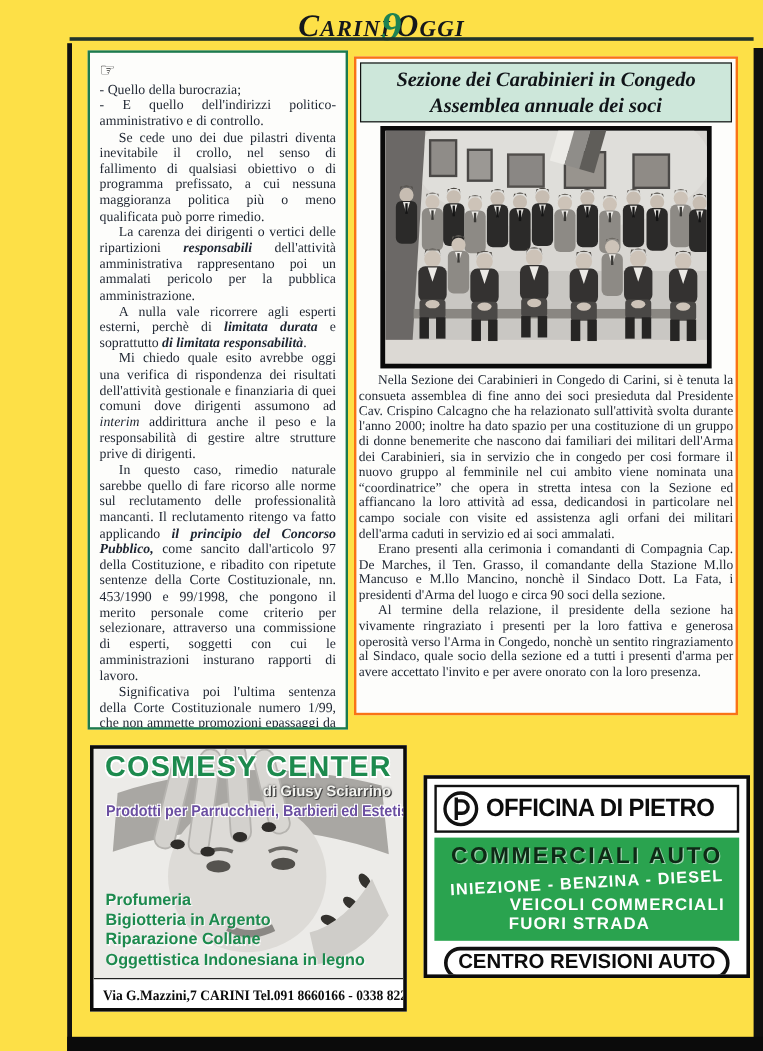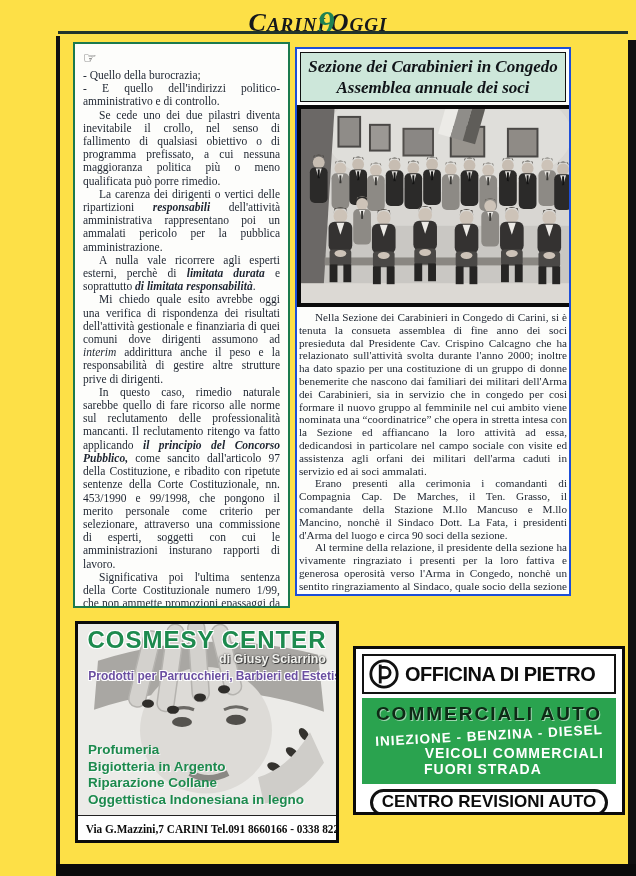--- a/index.html
+++ b/index.html
@@ -22,22 +22,22 @@
   
   .left-box{position:absolute;left:73px;top:42px;width:217px;height:566px;box-sizing:border-box;
             border:2px solid var(--left-border,#1c7a4e);background:#fdfdfb;padding:5px 8px;overflow:hidden;}
   .pointer{font-family:"DejaVu Sans",sans-serif;font-size:15px;color:#333;margin-bottom:2px;}
   .para{margin:0;font-size:11.5px;line-height:13.2px;text-align:justify;}
   .para.ind{text-indent:16px;}
   .para .b{font-weight:bold;}
   .para .i{font-style:italic;}
 
   
-  .right-box{position:absolute;left:295px;top:47px;width:276px;height:549px;box-sizing:border-box;
-             border:2px solid #1d4ed8;background:#fdfdfb;overflow:hidden;}
+  .right-box{position:absolute;left:295px;top:47px;width:320px;height:549px;box-sizing:border-box;
+             border:2px solid #f97316;background:#fdfdfb;overflow:hidden;}
   .title-box{margin:3px;border:1px solid #111;background:var(--mint,#cde7da);
              text-align:center;padding:3px 2px;font-weight:bold;font-style:italic;
              font-size:17px;line-height:21px;color:#101418;}
   .photo-frame{margin:3px auto 2px;width:276px;height:202px;box-sizing:border-box;border:4px solid #0a0a0a;background:#c9c9c9;}
   .photo-frame svg{display:block;width:100%;height:100%;}
   .right-body{padding:2px 2px;}
   .right-body .para{font-size:11.2px;line-height:12.8px;}
 
   
   .ad{position:absolute;box-sizing:border-box;border:3px solid #0b0b0b;background:#ffffff;overflow:hidden;}

